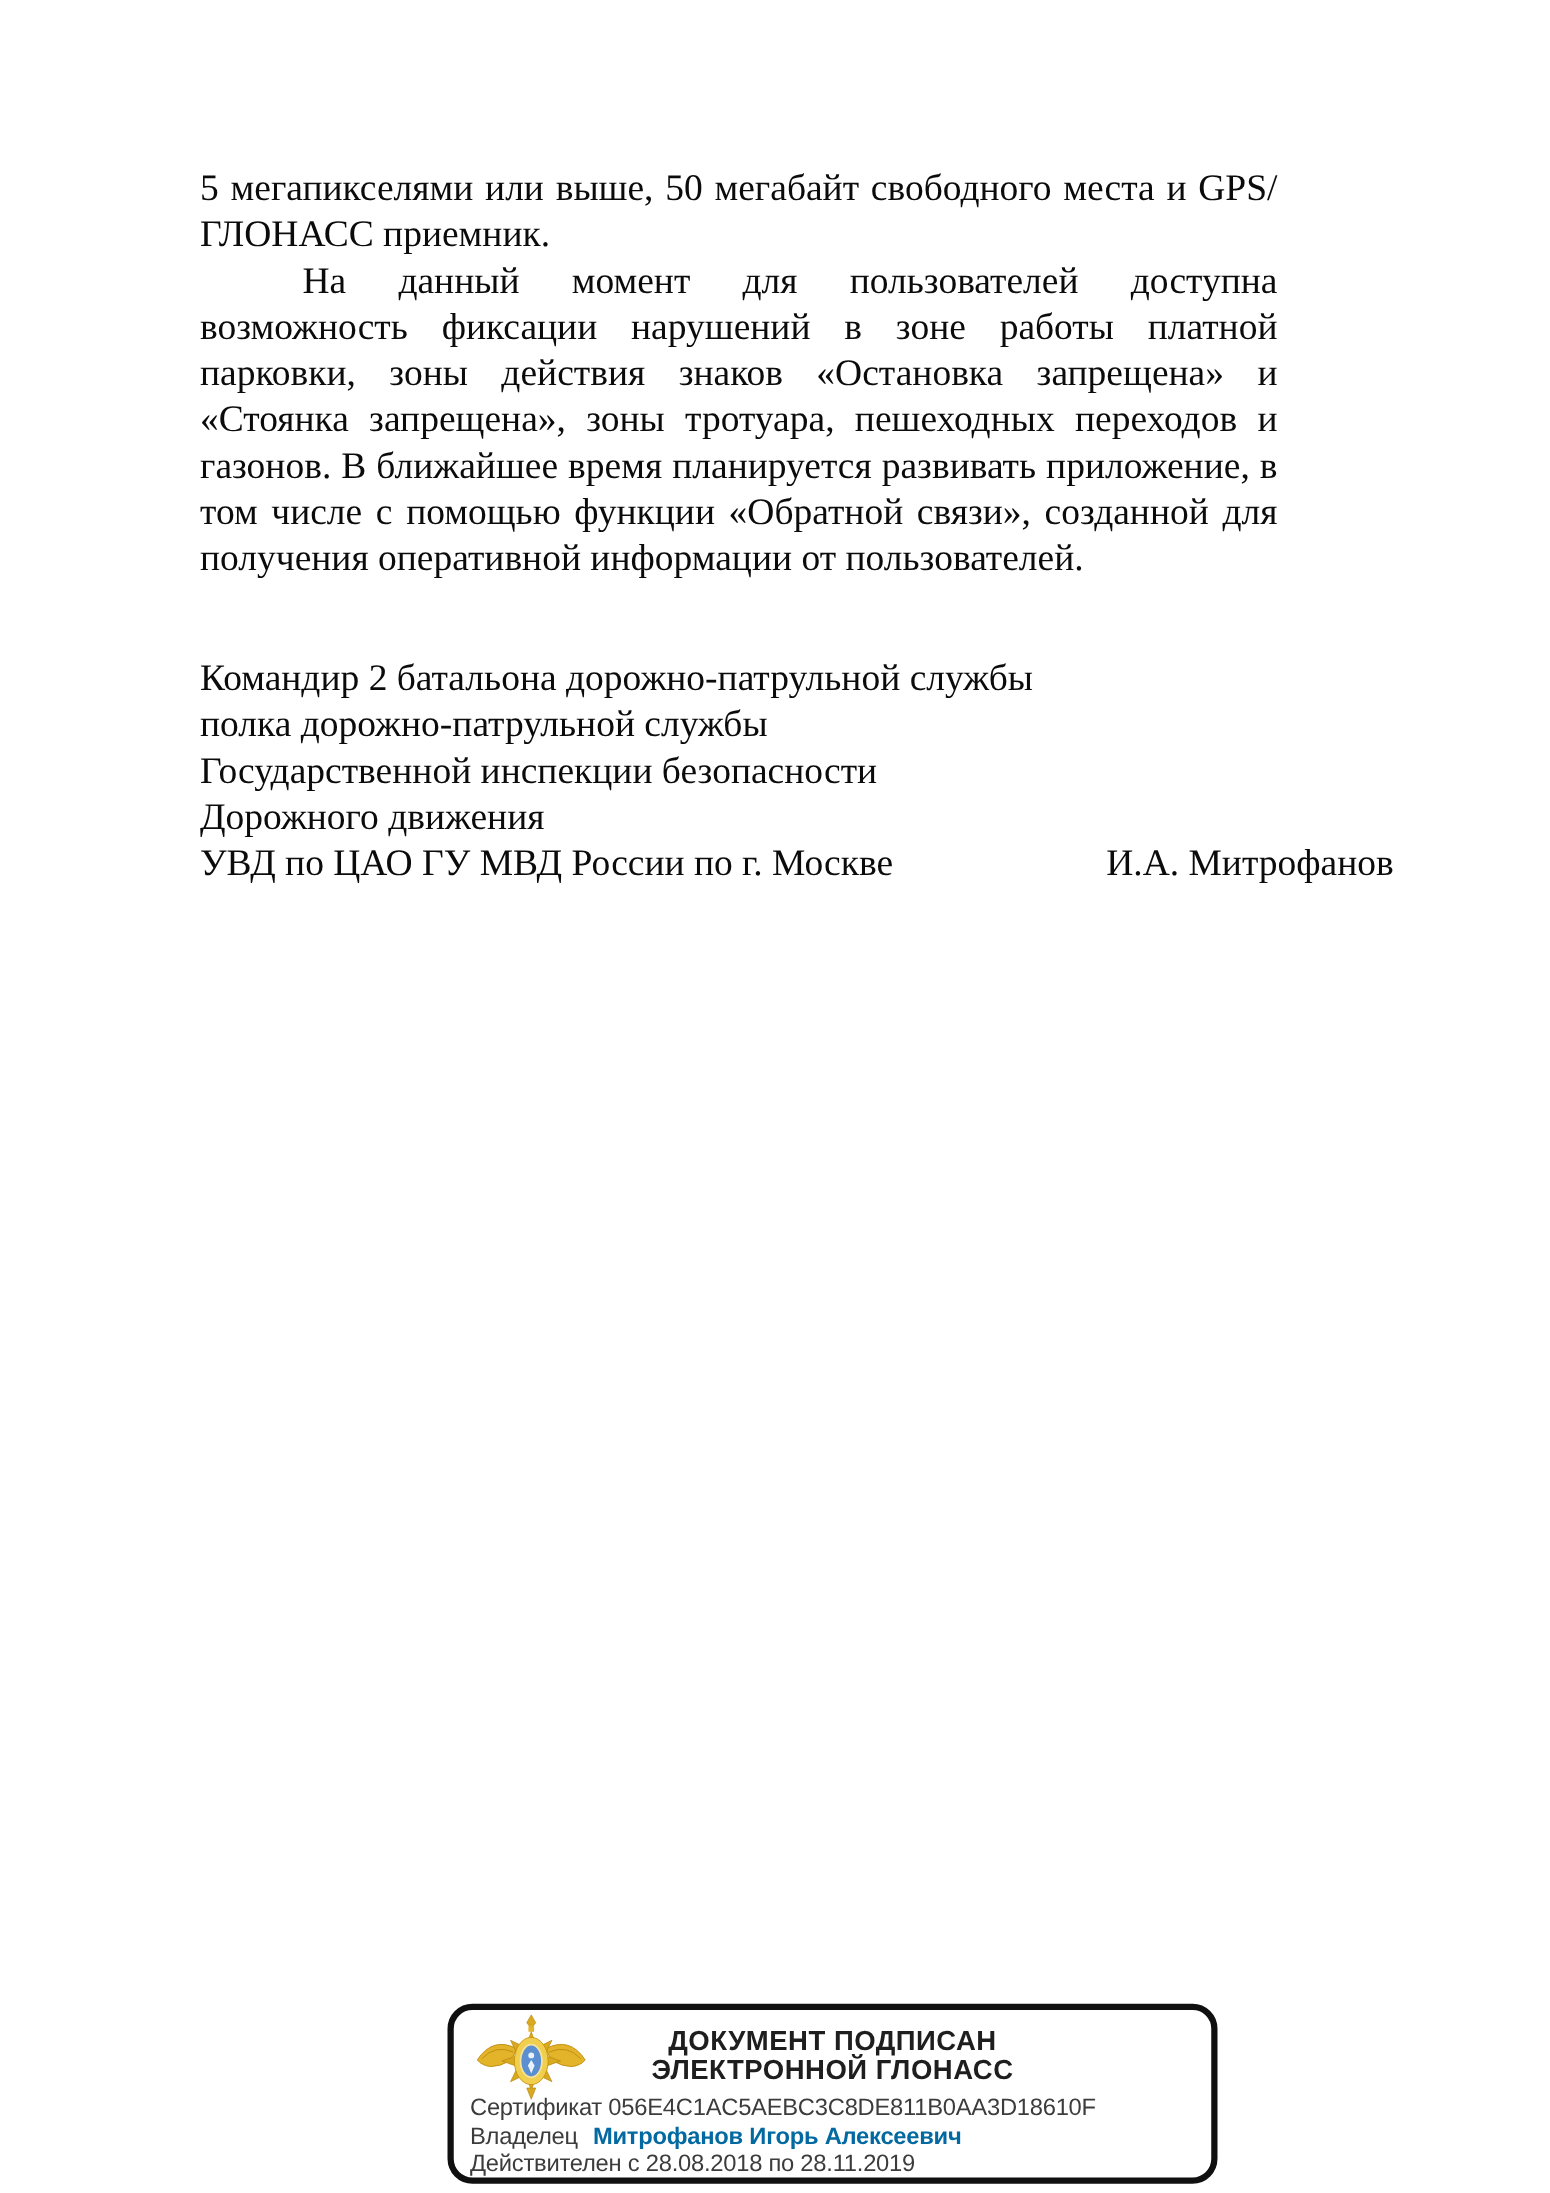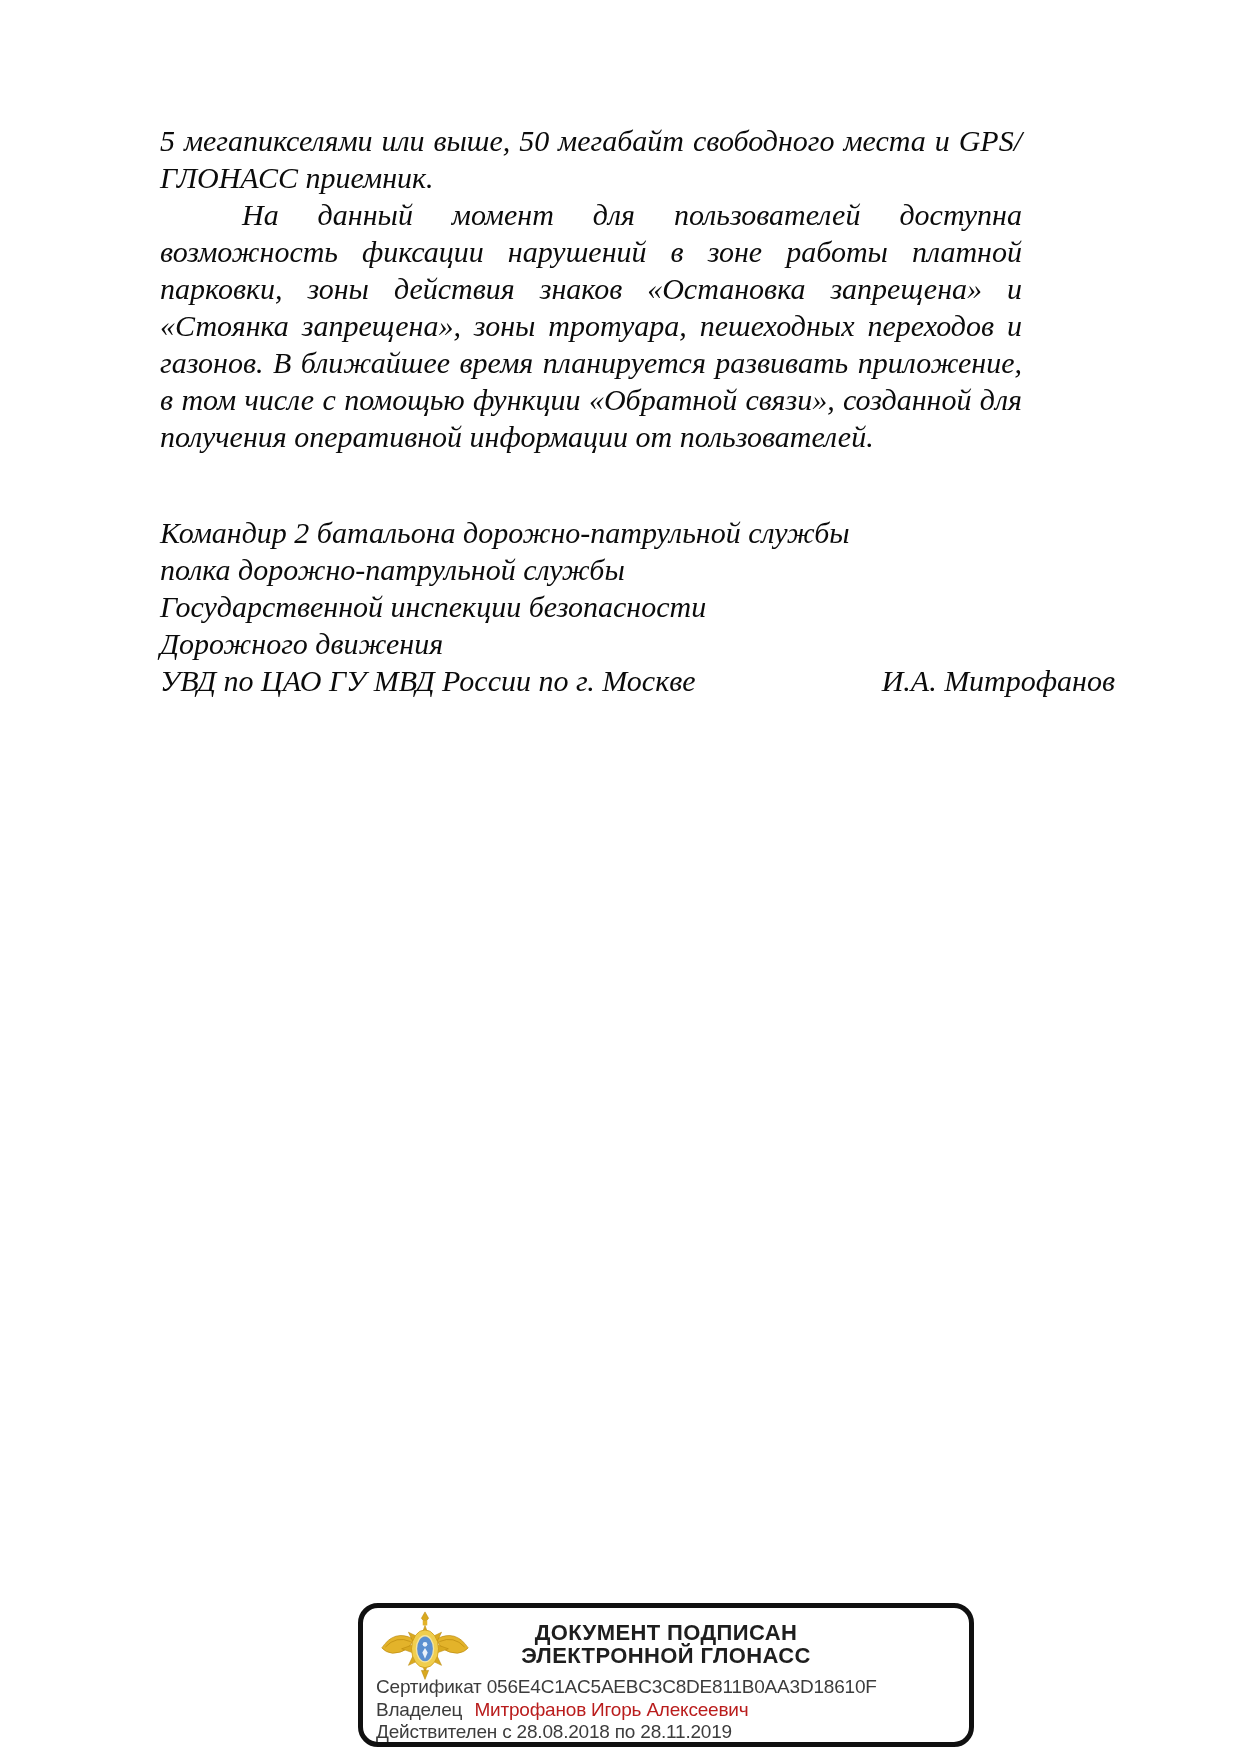--- a/index.html
+++ b/index.html
@@ -12,25 +12,24 @@
     width: 1240px;
     height: 1754px;
     background: #ffffff;
     overflow: hidden;
     font-family: "Liberation Serif", serif;
     color: #0b0b0b;
   }
   .content {
     position: absolute;
     left: 160px;
-    top: 122px;
+    top: 132px;
     width: 862px;
     font-size: 30px;
     line-height: 37px;
-    font-style: italic;
   }
   .para {
     margin: 0;
     text-align: justify;
   }
   .para.indent {
     text-indent: 82px;
   }
   .sig-block {
     margin-top: 59px;
@@ -79,23 +78,23 @@
   .stamp-lines {
     margin-top: 9px;
     margin-left: 13px;
     font-size: 19px;
     line-height: 22.5px;
     color: #3c3c3c;
     letter-spacing: -0.2px;
     white-space: nowrap;
   }
   .stamp-lines .owner-name {
-    font-weight: normal;
+    font-weight: bold;
     margin-left: 7px;
-    color: #b91c1c;
+    color: #0369a1;
   }
 </style>
 </head>
 <body>
 
 <div class="page">
 
   <div class="content">
     <p class="para">5 мегапикселями или выше, 50 мегабайт свободного места и GPS/ГЛОНАСС приемник.</p>
     <p class="para indent">На данный момент для пользователей доступна возможность фиксации нарушений в зоне работы платной парковки, зоны действия знаков «Остановка запрещена» и «Стоянка запрещена», зоны тротуара, пешеходных переходов и газонов. В ближайшее время планируется развивать приложение, в том числе с помощью функции «Обратной связи», созданной для получения оперативной информации от пользователей.</p>

